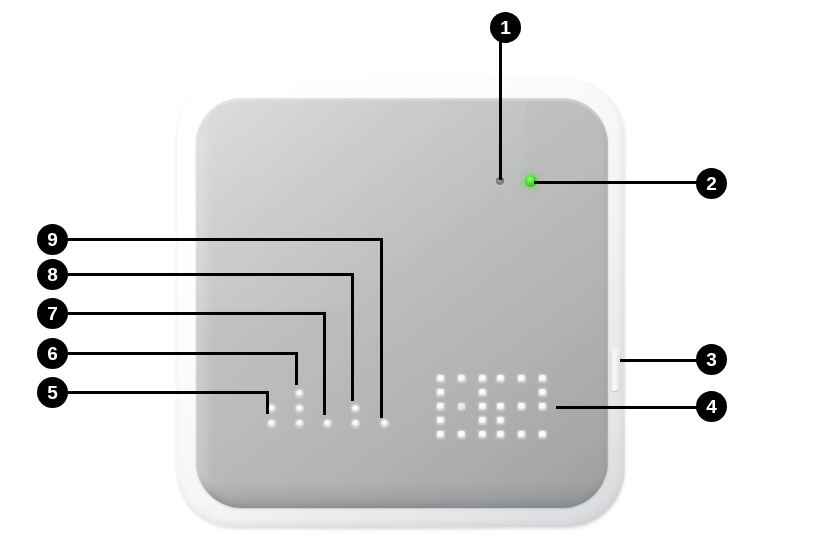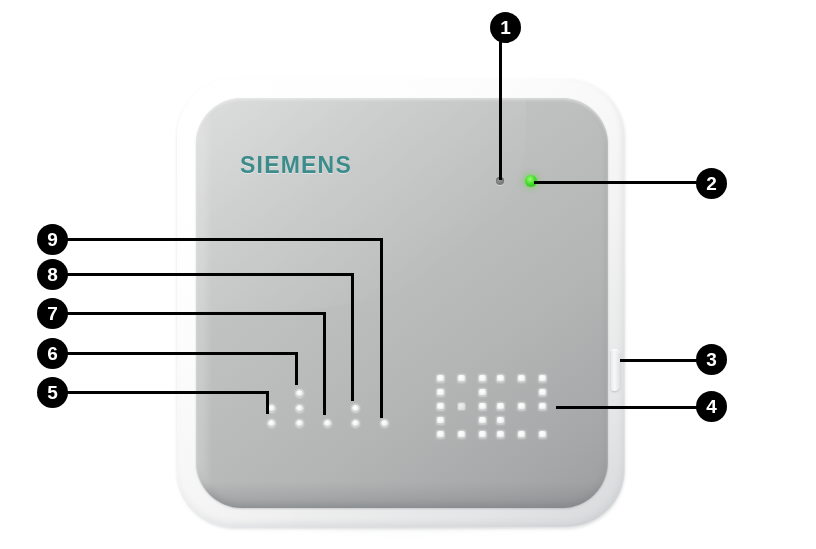--- a/index.html
+++ b/index.html
@@ -137,21 +137,20 @@
 <div id="stage">
 
   <div class="device-shadow"></div>
   <div class="device-body"></div>
   <div class="device-face">
     <div class="face-gloss"></div>
     <div class="face-edge-left"></div>
     <div class="face-edge-bottom"></div>
   </div>
 
-  <div class="brand">SIEMENS</div>
 
   <div class="sensor-hole"></div>
   <div class="green-led"></div>
 
   <div class="side-button"></div>
 
   <div id="grille-layer">
       <div class="grille-dot" style="left: 437px; top: 375px;"></div>
       <div class="grille-dot" style="left: 458px; top: 375px;"></div>
       <div class="grille-dot" style="left: 479px; top: 375px;"></div>

